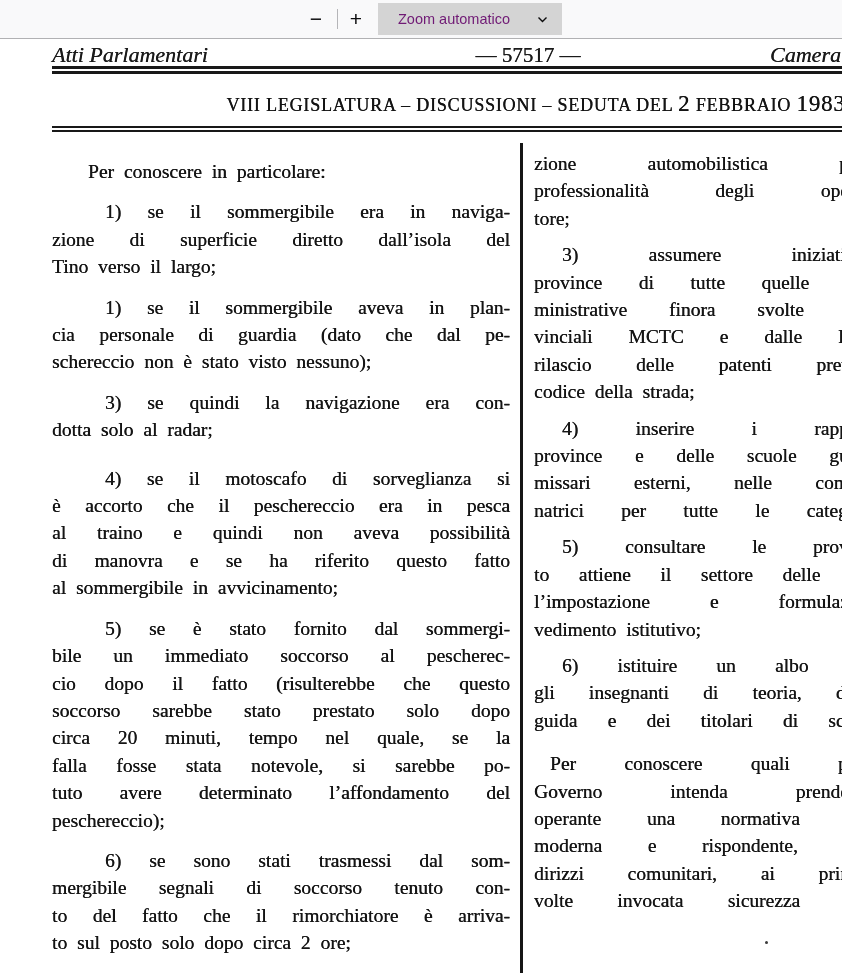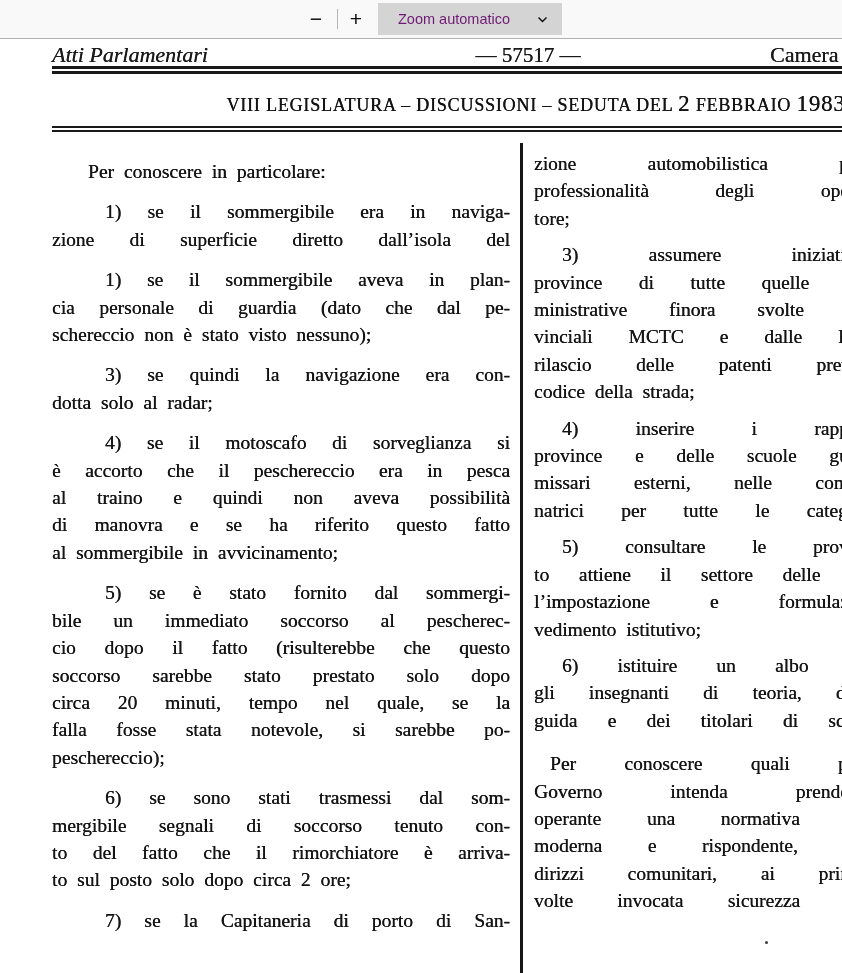--- a/index.html
+++ b/index.html
@@ -30,21 +30,21 @@
     cursor:default;
   }
   .zoom-select .chev{position:absolute;right:13px;top:10px}
   
   .page{
     position:absolute;top:39px;left:0;width:842px;height:934px;
     background:#ffffff;text-shadow:0.3px 0 0 currentColor;
   }
   .runhead-left{position:absolute;left:52px;top:3px;font-style:italic;font-size:22px;white-space:nowrap}
   .runhead-center{position:absolute;left:528px;top:4px;transform:translateX(-50%);font-size:21px;white-space:nowrap}
-  .runhead-right{position:absolute;left:770px;top:3px;font-size:22px;white-space:nowrap}
+  .runhead-right{position:absolute;left:770px;top:3px;font-style:italic;font-size:22px;white-space:nowrap}
   .rule{position:absolute;left:52px;width:790px}
   .rule-top{top:27px;height:2px;border-top:3px solid #181818;border-bottom:3px solid #181818}
   .rule-bottom{top:87px;height:2px;border-top:2px solid #181818;border-bottom:2px solid #181818}
   .session{
     position:absolute;left:536px;top:52px;transform:translateX(-50%);
     white-space:nowrap;letter-spacing:0.8px;color:#141414;
   }
   .cap-sm{font-size:18px}
   .cap-lg{font-size:23px}
   .col{position:absolute;top:111px;font-size:19.5px;color:#151515}
@@ -87,44 +87,46 @@
 
   <div class="rule rule-bottom"></div>
 
   <div class="col" id="col-left">
       <div class="para">
         <div class="ln end" style="padding-left: 36px; margin-top: 8px;">Per conoscere in particolare:</div>
       </div>
       <div class="para" style="margin-top: 13px;">
         <div class="ln fill" style="padding-left: 53px;">1) se il sommergibile era in naviga-</div>
         <div class="ln fill">zione di superficie diretto dall’isola del</div>
+        <div class="ln end">Tino verso il largo;</div>
       </div>
       <div class="para" style="margin-top: 13px;">
         <div class="ln fill" style="padding-left: 53px;">1) se il sommergibile aveva in plan-</div>
         <div class="ln fill">cia personale di guardia (dato che dal pe-</div>
         <div class="ln end">schereccio non è stato visto nessuno);</div>
       </div>
       <div class="para" style="margin-top: 13px;">
         <div class="ln fill" style="padding-left: 53px;">3) se quindi la navigazione era con-</div>
         <div class="ln end">dotta solo al radar;</div>
       </div>
-      <div class="para" style="margin-top: 13px;">
+      <div class="para" style="margin-top: 21px;">
         <div class="ln fill" style="padding-left: 53px;">4) se il motoscafo di sorveglianza si</div>
         <div class="ln fill">è accorto che il peschereccio era in pesca</div>
         <div class="ln fill">al traino e quindi non aveva possibilità</div>
         <div class="ln fill">di manovra e se ha riferito questo fatto</div>
         <div class="ln end">al sommergibile in avvicinamento;</div>
       </div>
       <div class="para" style="margin-top: 13px;">
         <div class="ln fill" style="padding-left: 53px;">5) se è stato fornito dal sommergi-</div>
         <div class="ln fill">bile un immediato soccorso al pescherec-</div>
         <div class="ln fill">cio dopo il fatto (risulterebbe che questo</div>
         <div class="ln fill">soccorso sarebbe stato prestato solo dopo</div>
         <div class="ln fill">circa 20 minuti, tempo nel quale, se la</div>
         <div class="ln fill">falla fosse stata notevole, si sarebbe po-</div>
+        <div class="ln fill">tuto avere determinato l’affondamento del</div>
         <div class="ln end">peschereccio);</div>
       </div>
       <div class="para" style="margin-top: 13px;">
         <div class="ln fill" style="padding-left: 53px;">6) se sono stati trasmessi dal som-</div>
         <div class="ln fill">mergibile segnali di soccorso tenuto con-</div>
         <div class="ln fill">to del fatto che il rimorchiatore è arriva-</div>
         <div class="ln end">to sul posto solo dopo circa 2 ore;</div>
       </div>
       <div class="para" style="margin-top: 13px;">
         <div class="ln fill" style="padding-left: 53px;">7) se la Capitaneria di porto di San-</div>

